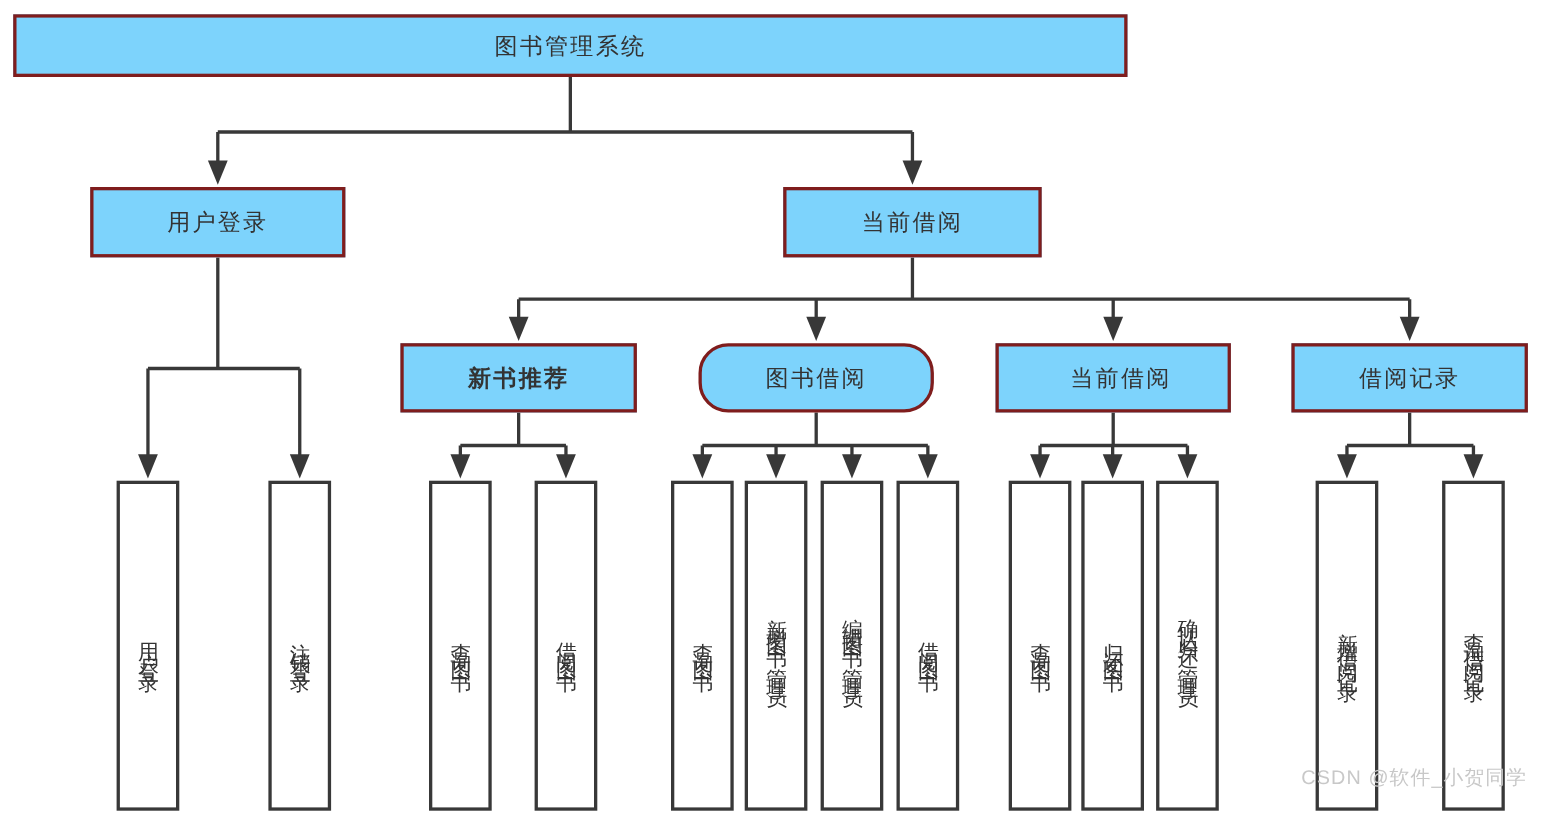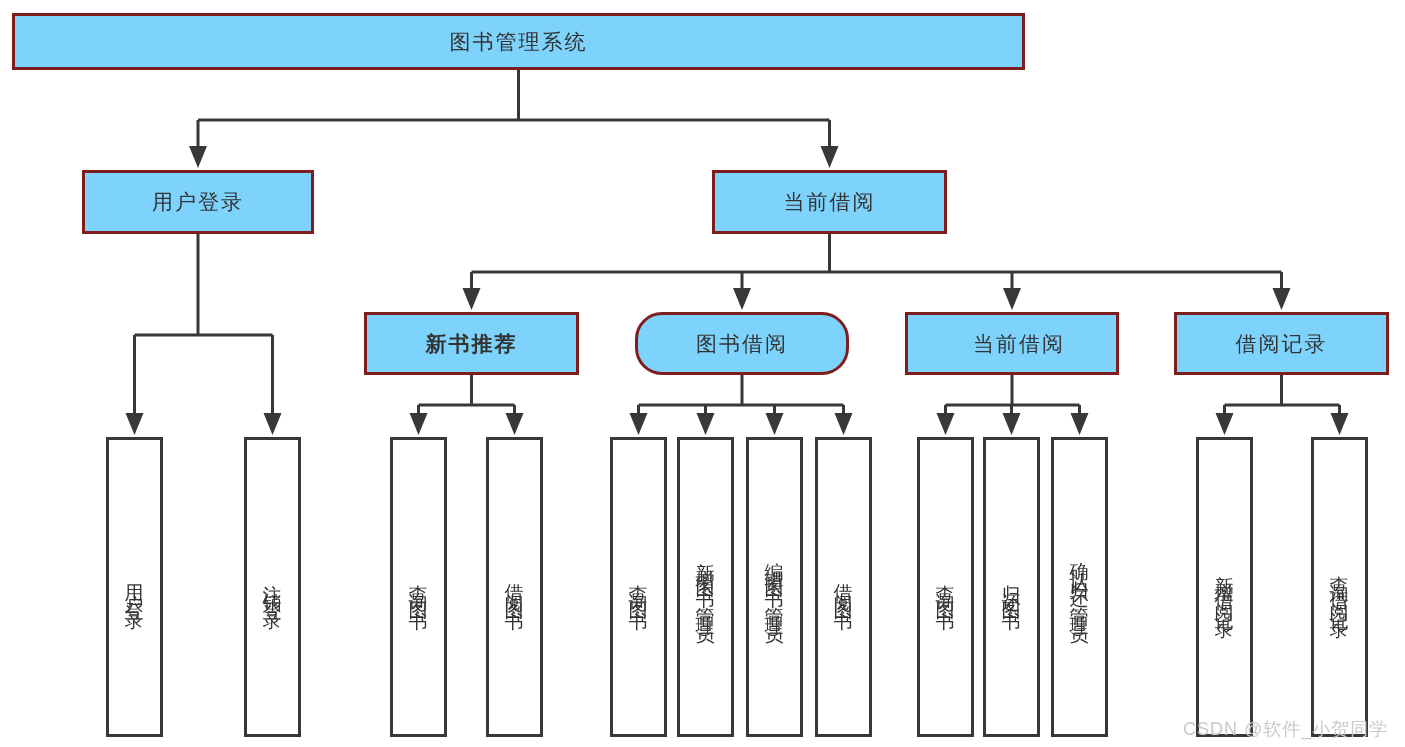--- a/index.html
+++ b/index.html
@@ -46,21 +46,21 @@
     text-orientation: mixed;
     font-size: 19px;
     letter-spacing: 9px;
     line-height: 1;
     color: #333333;
     z-index: 2;
   }
   .watermark {
     position: absolute;
     left: 1183px;
-    top: 717px;
+    top: 695px;
     font-size: 18px;
     letter-spacing: 1px;
     color: #c8c8c8;
     z-index: 5;
     white-space: nowrap;
   }
 </style>
 </head>
 <body>
 

